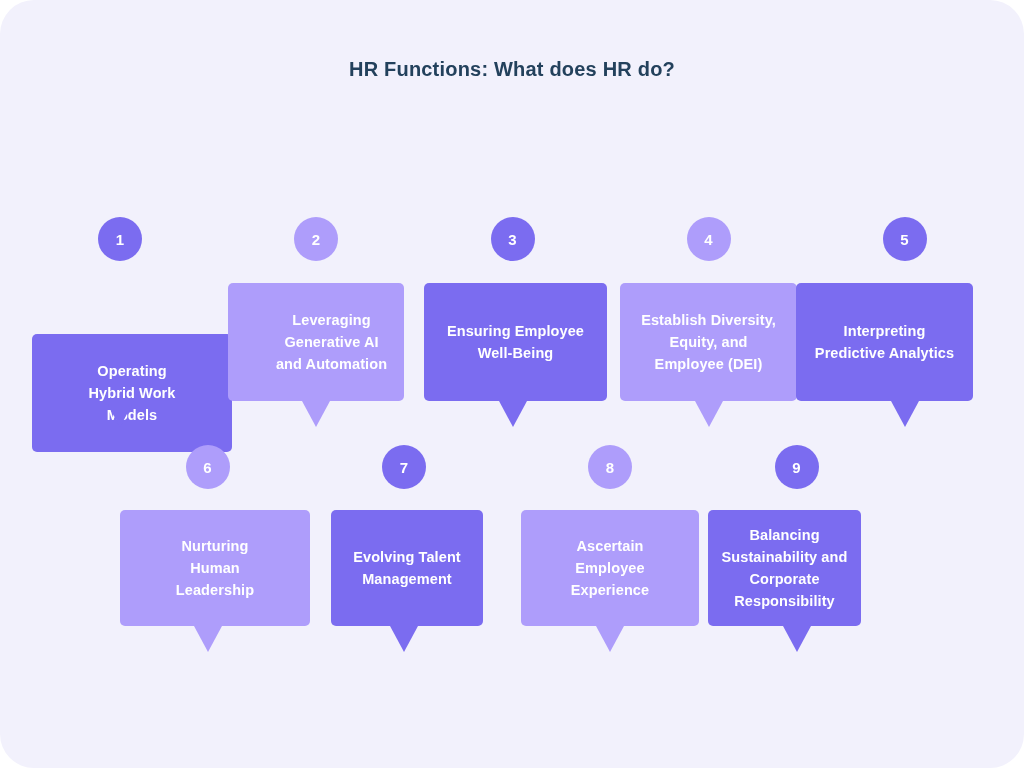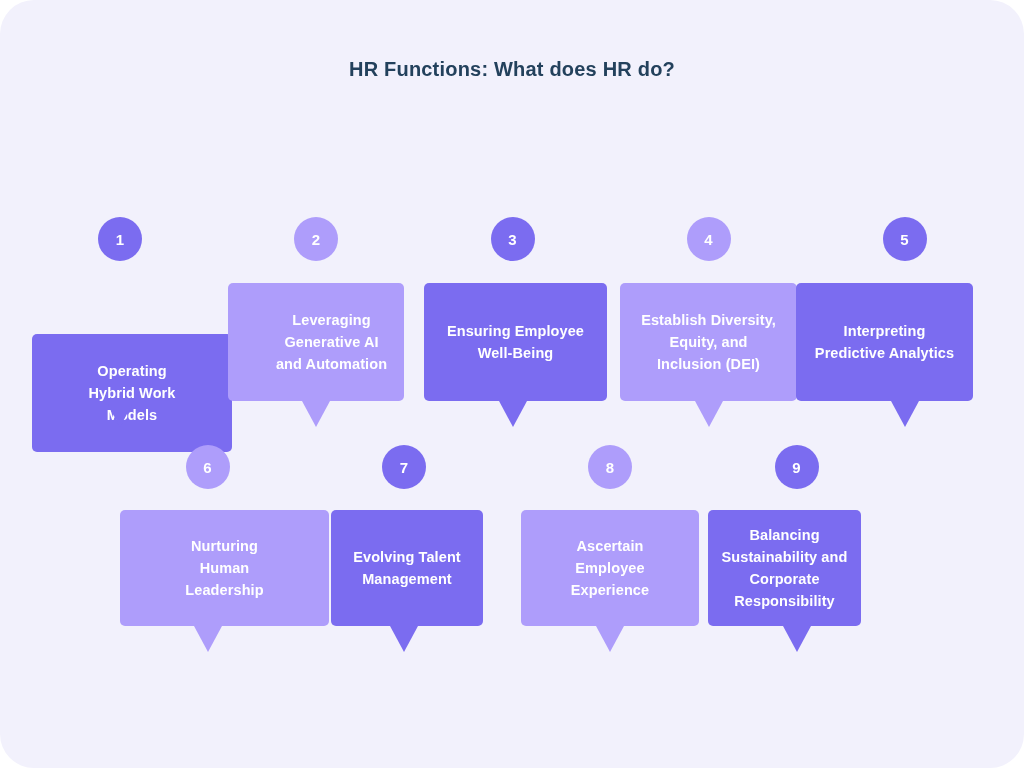--- a/index.html
+++ b/index.html
@@ -118,37 +118,37 @@
         <div class="bubble-text">Ensuring Employee
 Well-Being</div>
       </div>
       <div class="tail dark-tail" style="left: 498.5px; top: 401px;"></div>
       <div class="num-circle light-bg" style="left: 686.5px; top: 217px;">
         <span>4</span>
       </div>
       <div class="bubble light-bg" style="left: 620px; top: 283px; width: 177px; height: 118px;">
         <div class="bubble-text">Establish Diversity,
 Equity, and
-Inclusion (DEI)</div>
+Employee (DEI)</div>
       </div>
       <div class="tail light-tail" style="left: 694.5px; top: 401px;"></div>
       <div class="num-circle dark-bg" style="left: 882.5px; top: 217px;">
         <span>5</span>
       </div>
       <div class="bubble dark-bg" style="left: 796px; top: 283px; width: 177px; height: 118px;">
         <div class="bubble-text">Interpreting
 Predictive Analytics</div>
       </div>
       <div class="tail dark-tail" style="left: 890.5px; top: 401px;"></div>
     </div>
   <div id="row-2">
       <div class="num-circle light-bg" style="left: 185.5px; top: 445px;">
         <span>6</span>
       </div>
-      <div class="bubble light-bg" style="left: 120px; top: 510px; width: 209px; height: 116px;">
+      <div class="bubble light-bg" style="left: 120px; top: 510px; width: 190px; height: 116px;">
         <div class="bubble-text">Nurturing
 Human
 Leadership</div>
       </div>
       <div class="tail light-tail" style="left: 193.5px; top: 626px;"></div>
       <div class="num-circle dark-bg" style="left: 382px; top: 445px;">
         <span>7</span>
       </div>
       <div class="bubble dark-bg" style="left: 331px; top: 510px; width: 152px; height: 116px;">
         <div class="bubble-text">Evolving Talent

